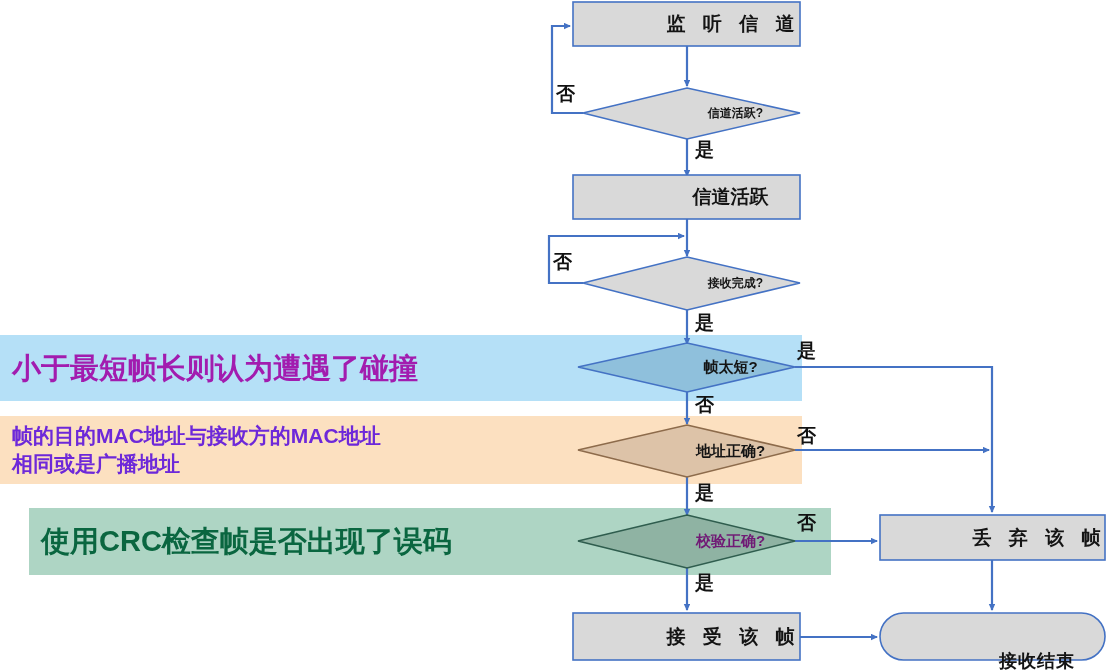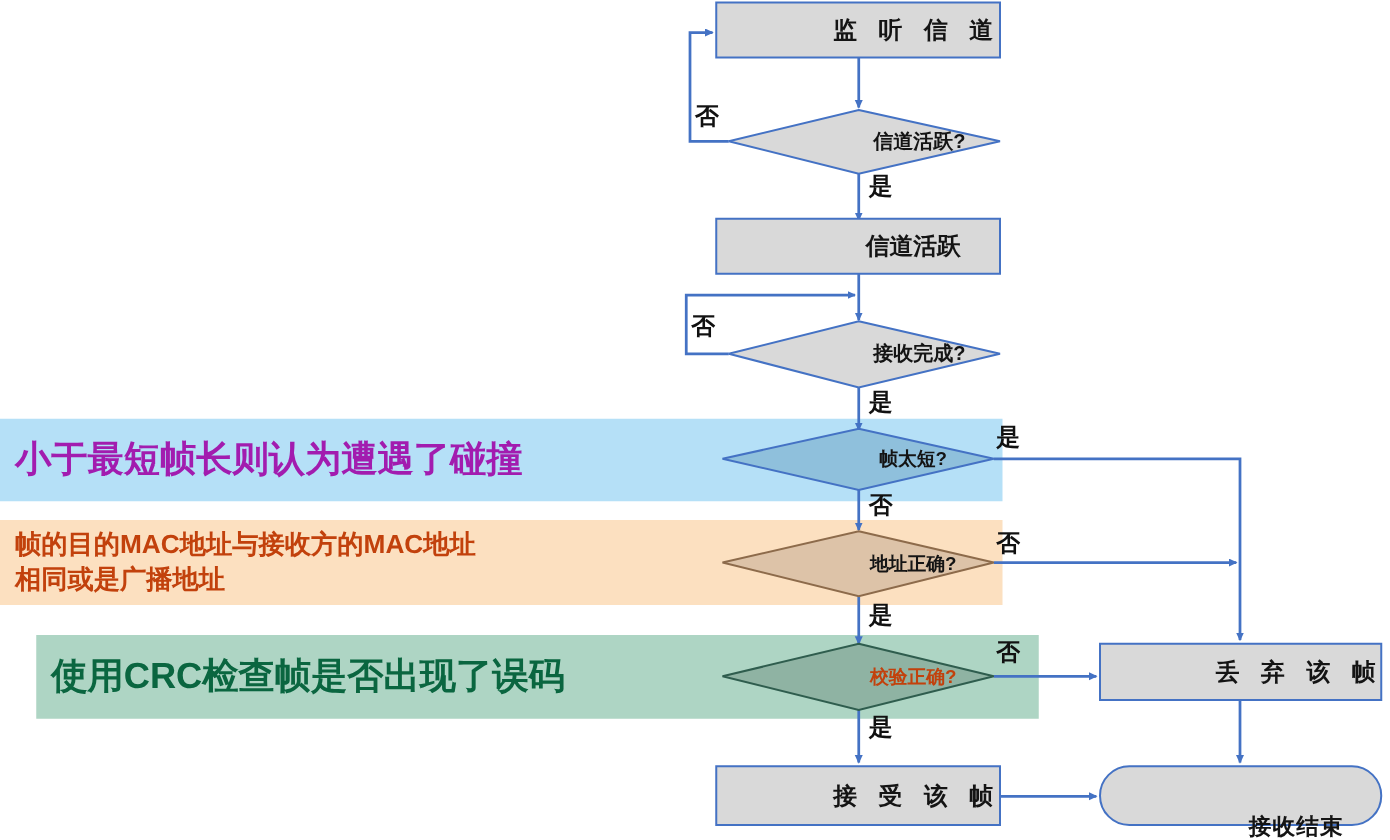--- a/index.html
+++ b/index.html
@@ -12,35 +12,35 @@
   #root{position:relative;width:1112px;height:672px;}
 
   
   .band{position:absolute;display:flex;align-items:center;box-sizing:border-box;}
   .band-text{white-space:pre-line;font-weight:bold;letter-spacing:0px;}
 
   #band-collision{left:0;top:335px;width:802px;height:66px;background:#b5e0f7;}
   #band-collision .band-text{color:#a21caf;font-size:29px;padding-left:12px;line-height:1.05;}
 
   #band-address{left:0;top:416px;width:802px;height:68px;background:#fce0c0;}
-  #band-address .band-text{color:#c2410c;font-size:21px;padding-left:12px;line-height:1.35;}
+  #band-address .band-text{color:#6d28d9;font-size:21px;padding-left:12px;line-height:1.35;}
 
   #band-crc{left:0;top:508px;width:802px;height:67px;background:#aed5c4;margin-left:29px;}
   #band-crc .band-text{color:#0a6640;font-size:29px;padding-left:12px;line-height:1.05;}
 
   
   #flow{position:absolute;left:0;top:0;width:1112px;height:672px;}
 
   
   .nlabel{
     position:absolute;display:flex;align-items:center;justify-content:center;
     font-weight:bold;color:#141414;text-align:center;pointer-events:none;padding-left:44px;
   }
   .proc-label{font-size:19px;letter-spacing:6px;text-indent:6px;}
-  .dec-label{font-size:16px;letter-spacing:0px;}
+  .dec-label{font-size:12px;letter-spacing:0px;}
   .term-label{font-size:18px;letter-spacing:1px;text-indent:1px;}
 
   
   .elabel{
     position:absolute;font-size:19px;font-weight:bold;color:#111111;
     pointer-events:none;line-height:1;
   }
 </style>
 </head>
 <body>
@@ -124,21 +124,21 @@
   <div class="nlabel dec-label" style="left:583px;top:88px;width:217px;height:51px;">信道活跃?</div>
 
   <div class="nlabel dec-label" style="left:573px;top:175px;width:227px;height:44px;font-size:19px;letter-spacing:0;">信道活跃</div>
 
   <div class="nlabel dec-label" style="left:583px;top:257px;width:217px;height:53px;">接收完成?</div>
 
   <div class="nlabel dec-label" style="left:578px;top:343px;width:217px;height:49px;font-size:15px;">帧太短?</div>
 
   <div class="nlabel dec-label" style="left:578px;top:425px;width:217px;height:52px;font-size:15px;">地址正确?</div>
 
-  <div class="nlabel dec-label" style="left:578px;top:515px;width:217px;height:53px;font-size:15px;color:#c2410c;">校验正确?</div>
+  <div class="nlabel dec-label" style="left:578px;top:515px;width:217px;height:53px;font-size:15px;color:#701a75;">校验正确?</div>
 
   <div class="nlabel proc-label" style="left:880px;top:515px;width:225px;height:45px;">丢 弃 该 帧</div>
 
   <div class="nlabel proc-label" style="left:573px;top:613px;width:227px;height:47px;border-radius:22px;">接 受 该 帧</div>
 
   <div class="nlabel term-label" style="left:880px;top:613px;width:225px;height:47px;margin-top:24px;">接收结束</div>
 
   <div class="elabel" style="left:556px;top:84px;">否</div>
 
   <div class="elabel" style="left:695px;top:140px;">是</div>

